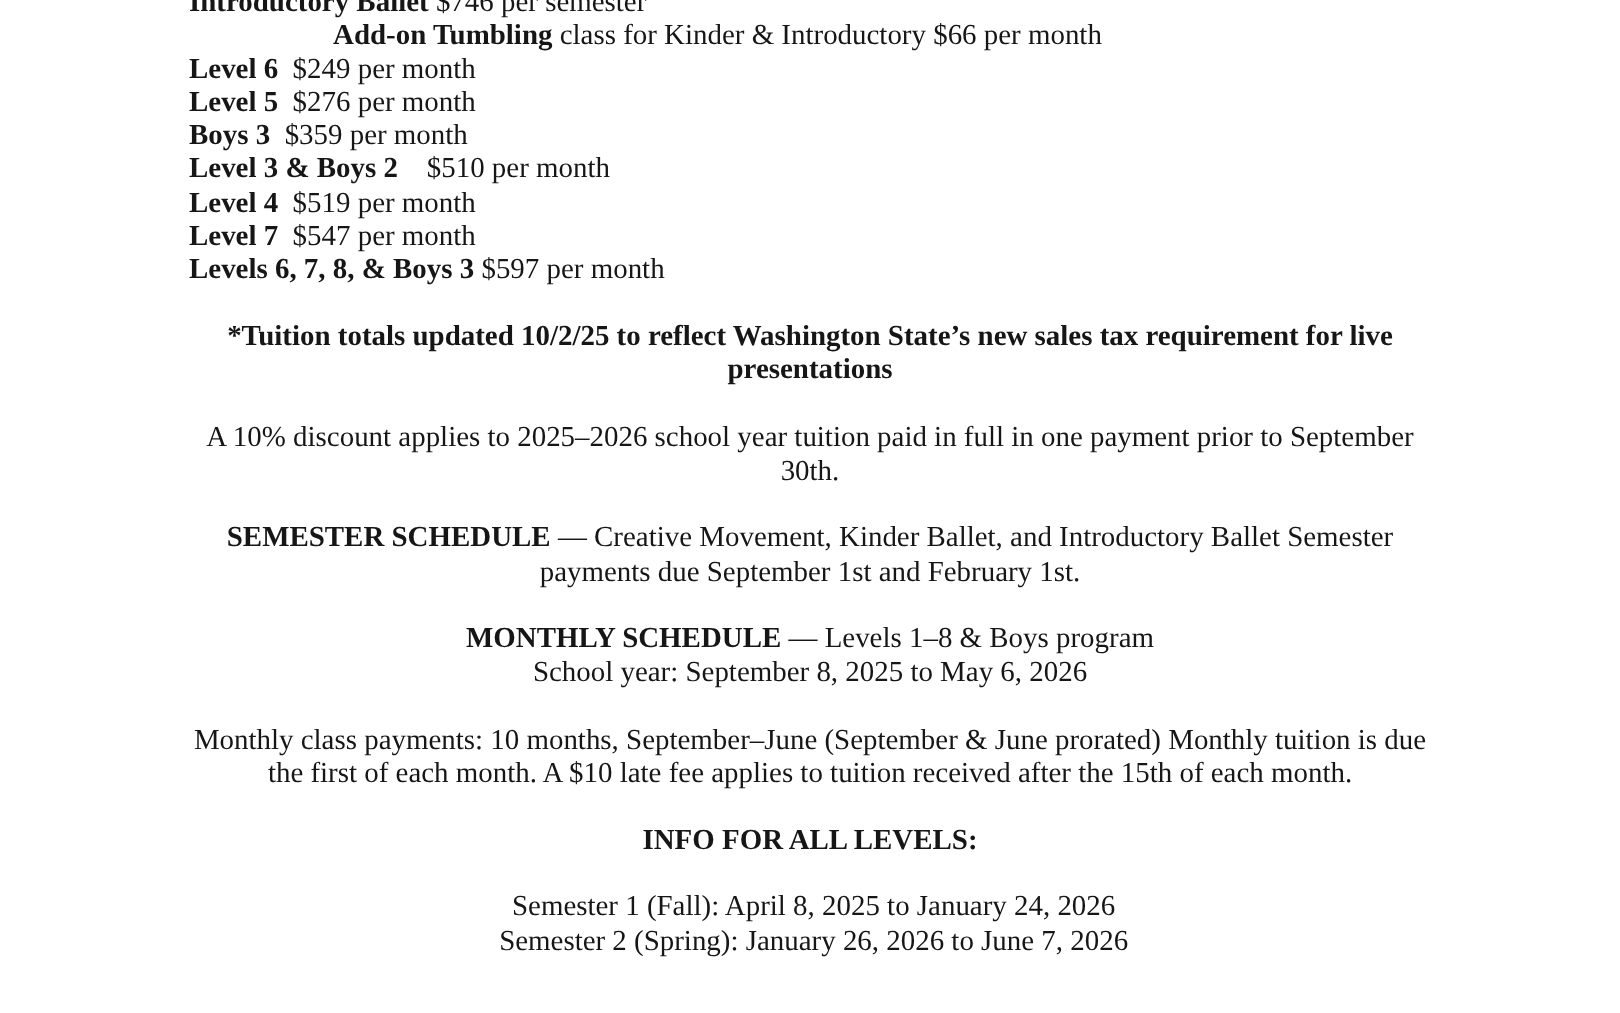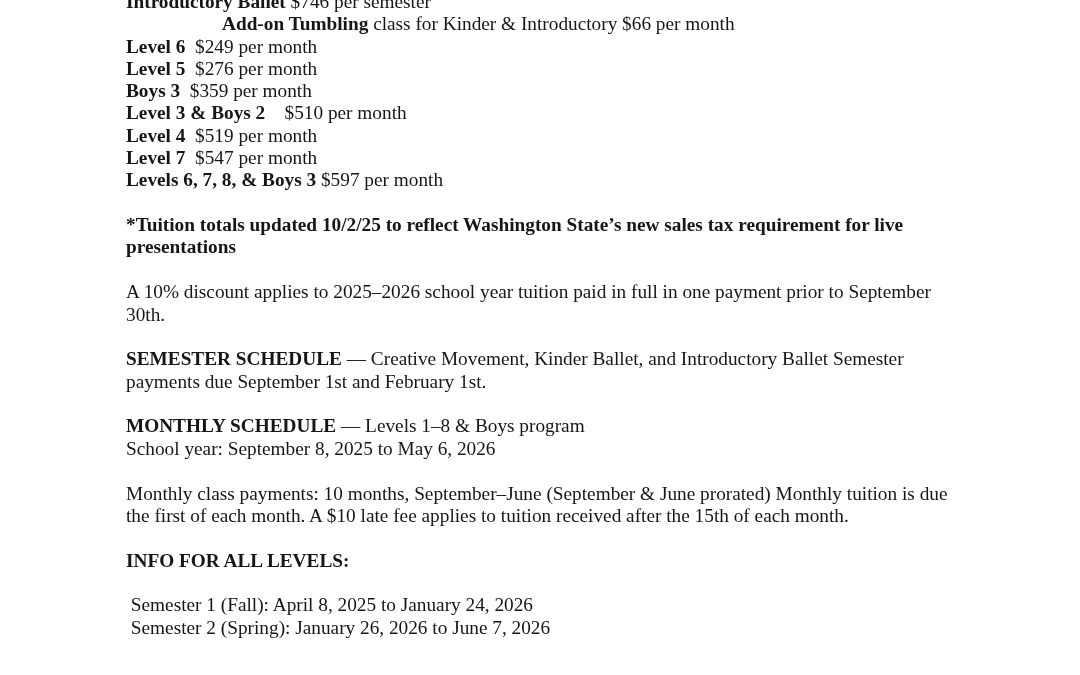--- a/index.html
+++ b/index.html
@@ -22,20 +22,21 @@
     font-family: "Liberation Serif", "DejaVu Serif", serif;
     font-size: 19.3px;
     line-height: 22.3px;
   }
   .doc .line,
   .doc p {
     white-space: pre-wrap;
   }
   .doc p {
     margin: 22.5px 0 0 0;
+    text-align: center;
   }
   .b {
     font-weight: 700;
   }
   .addon {
     padding-left: 96px;
   }
   .block {
     display: block;
   }

